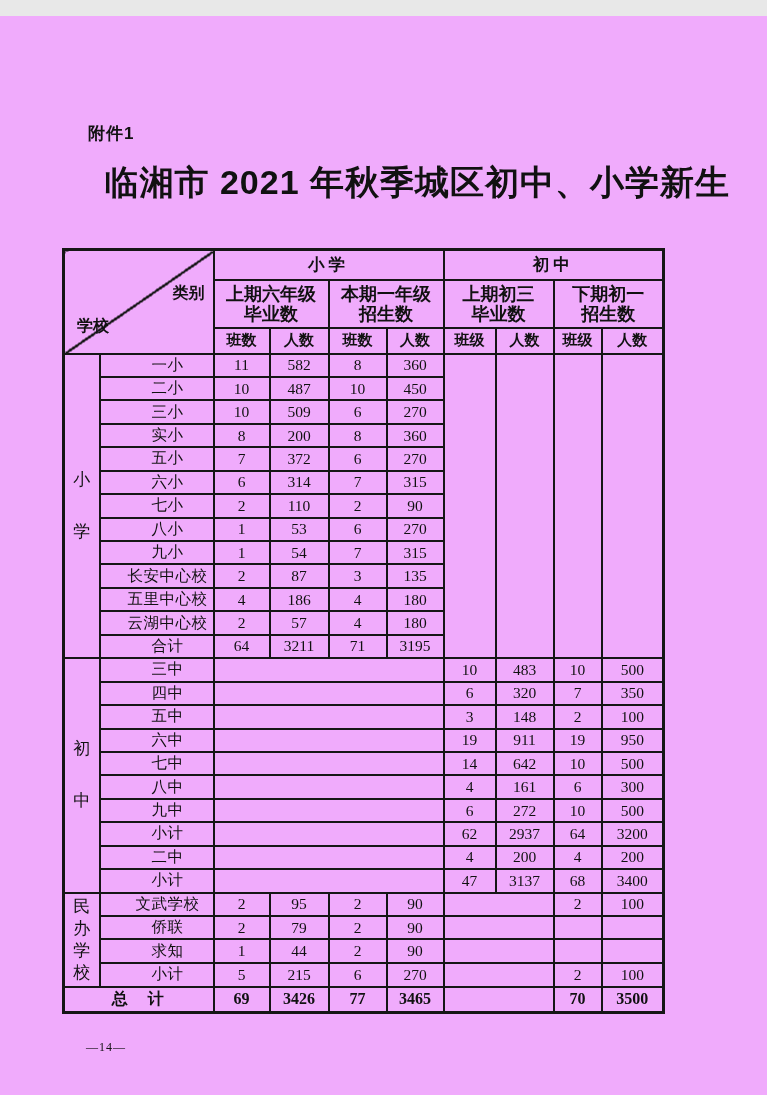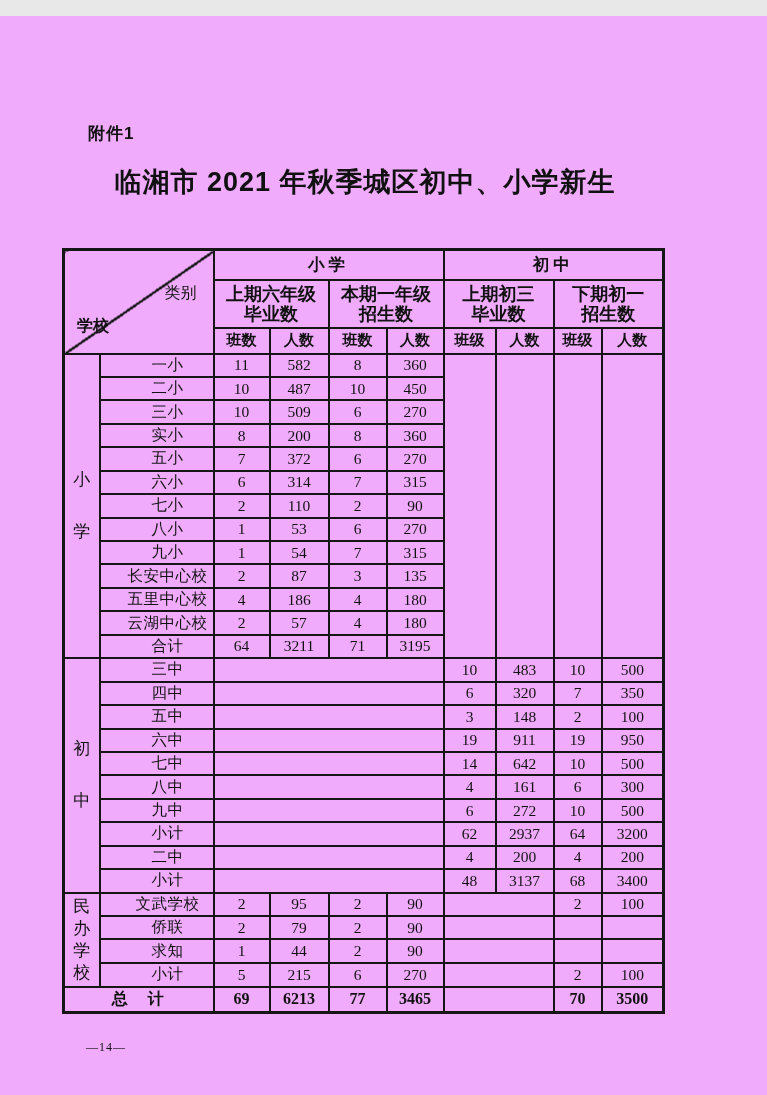--- a/index.html
+++ b/index.html
@@ -8,23 +8,23 @@
     position:relative; width:767px; height:1095px; background:#f0abfc;
     font-family:"Liberation Serif","DejaVu Serif",serif; color:#111;
     overflow:hidden; margin:16px auto;
   }
   .attachment {
     position:absolute; left:88px; top:106px;
     font-family:"Liberation Sans","DejaVu Sans",sans-serif;
     font-weight:600; font-size:17px; letter-spacing:1px;
   }
   .title {
-    position:absolute; left:0; top:148px; width:730px; text-align:center;
+    position:absolute; left:0; top:148px; width:730px; text-align:right;
     font-family:"Liberation Sans","DejaVu Sans",sans-serif;
-    font-weight:700; font-size:27px; line-height:37px; letter-spacing:1px;
+    font-weight:700; font-size:34px; line-height:37px; letter-spacing:1px;
   }
   table.plan-table {
     position:absolute; left:62px; top:232px; width:600px; height:766px;
     border-collapse:collapse; table-layout:fixed;
   }
   .plan-table td, .plan-table th {
     border:2px solid #161616; padding:0; text-align:center; vertical-align:middle;
     font-size:15.5px; font-weight:normal; overflow:hidden;
   }
   .plan-table { border:3px solid #161616; }
@@ -36,22 +36,22 @@
   .plan-table thead tr.r2 { height:48px; }
   .plan-table thead tr.r2 th { font-size:18px; line-height:20px; white-space:pre-line; }
   .plan-table thead tr.r3 { height:26px; }
   .plan-table thead tr.r3 th { font-size:15px; }
   .corner { position:relative;
     background:linear-gradient(to bottom right,
       transparent calc(50% - 1.2px), #161616 calc(50% - 1.2px),
       #161616 calc(50% + 1.2px), transparent calc(50% + 1.2px));
   }
   .corner .corner-cat {
-    position:absolute; right:16px; top:32px;
-    font-family:"Liberation Sans","DejaVu Sans",sans-serif; font-weight:400; font-size:16px;
+    position:absolute; right:8px; top:32px;
+    font-family:"Liberation Sans","DejaVu Sans",sans-serif; font-weight:700; font-size:16px;
   }
   .corner .corner-school {
     position:absolute; left:12px; bottom:16px;
     font-family:"Liberation Sans","DejaVu Sans",sans-serif; font-weight:700; font-size:16px;text-align:center;
   }
   .plan-table td.cat { font-size:17px; }
   .plan-table td.cat span { display:block; }
   .plan-table td.cat-2 span { line-height:52px; }
   .plan-table td.cat-4 span { line-height:22px; }
   .plan-table td.school { font-size:15.5px; letter-spacing:0.5px;padding-left:22px; }
@@ -289,21 +289,21 @@
           <td class="school">二中</td>
           <td colspan="4"></td>
           <td class="num">4</td>
           <td class="num">200</td>
           <td class="num">4</td>
           <td class="num">200</td>
         </tr>
         <tr>
           <td class="school">小计</td>
           <td colspan="4"></td>
-          <td class="num">48</td>
+          <td class="num">47</td>
           <td class="num">3137</td>
           <td class="num">68</td>
           <td class="num">3400</td>
         </tr>
         <tr>
           <td class="cat cat-4" rowspan="4">
             <span>民</span>
             <span>办</span>
             <span>学</span>
             <span>校</span>
@@ -343,21 +343,21 @@
           <td class="num">215</td>
           <td class="num">6</td>
           <td class="num">270</td>
           <td colspan="2"></td>
           <td class="num">2</td>
           <td class="num">100</td>
         </tr>
         <tr class="total">
           <td class="total-label" colspan="2">总　计</td>
           <td class="num">69</td>
-          <td class="num">6213</td>
+          <td class="num">3426</td>
           <td class="num">77</td>
           <td class="num">3465</td>
           <td colspan="2"></td>
           <td class="num">70</td>
           <td class="num">3500</td>
         </tr>
       </tbody>
   </table>
 
   <div class="pagenum">—14—</div>

